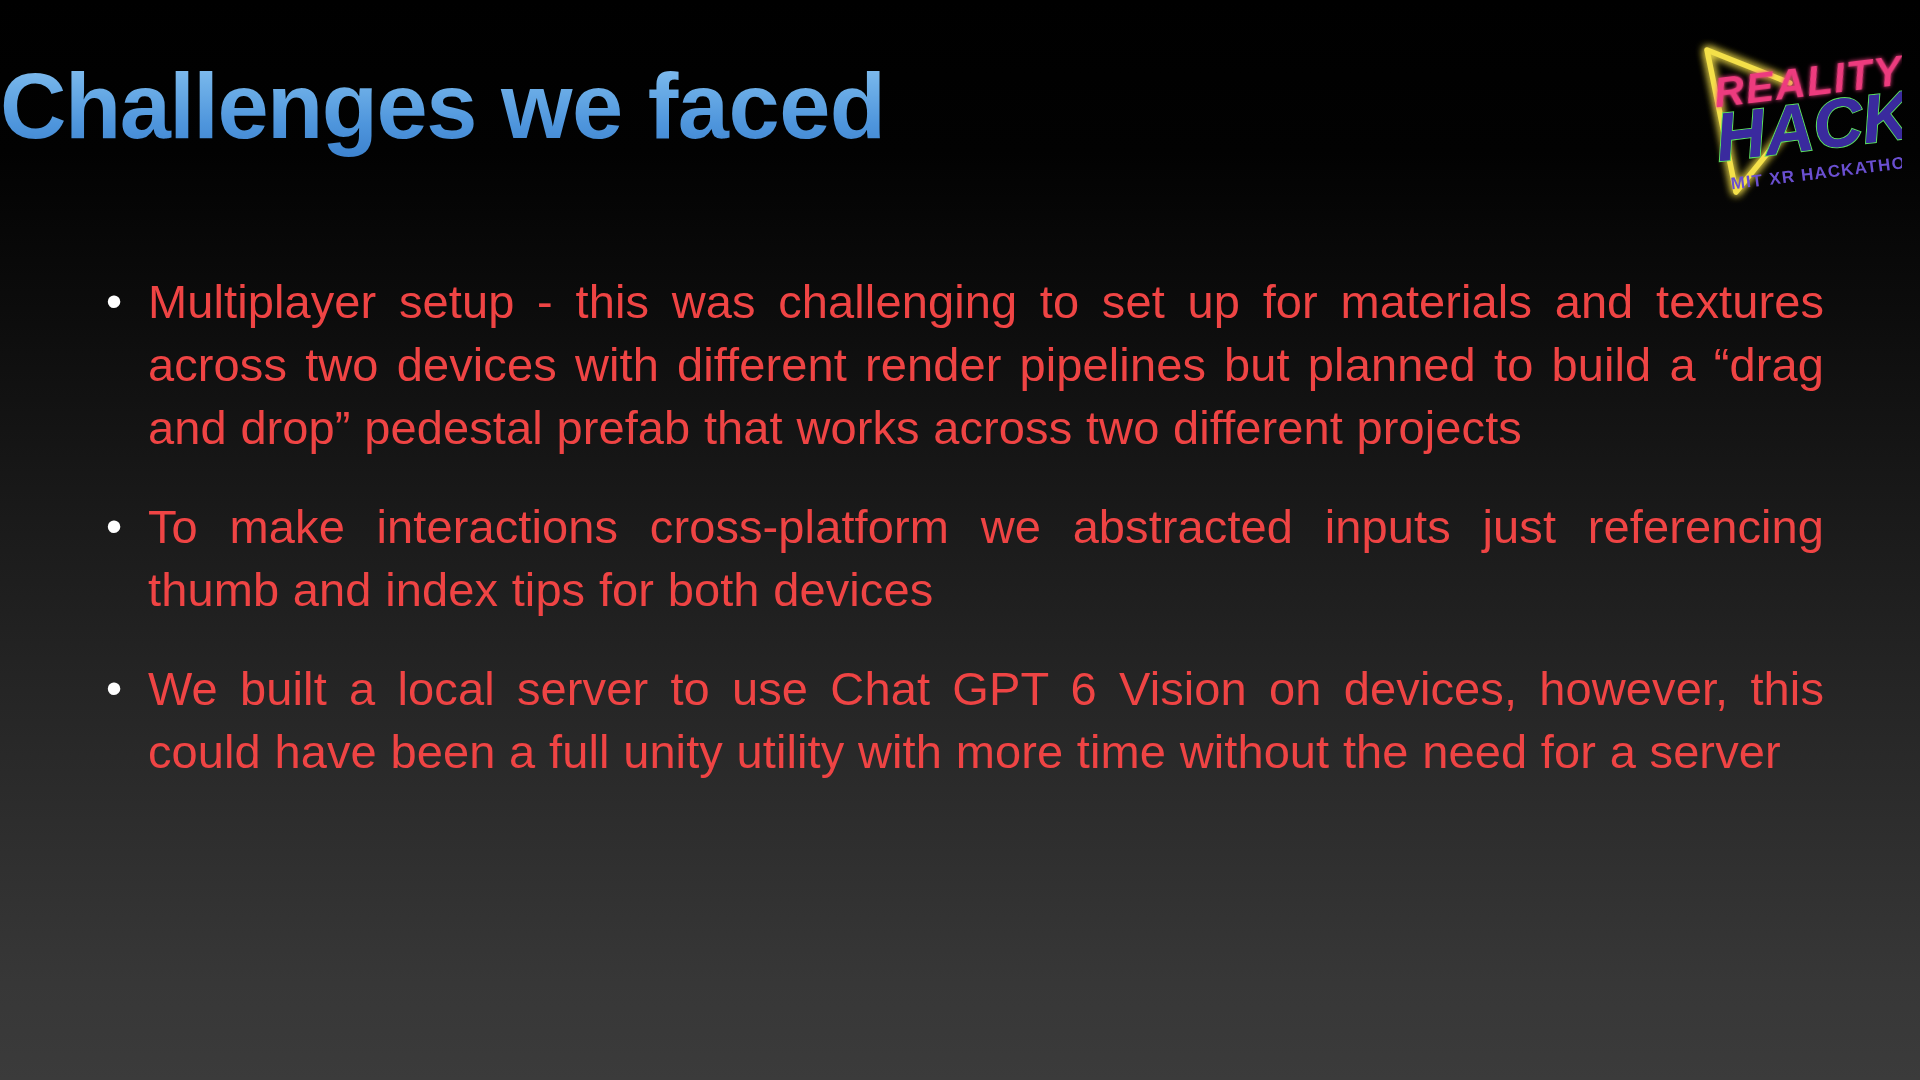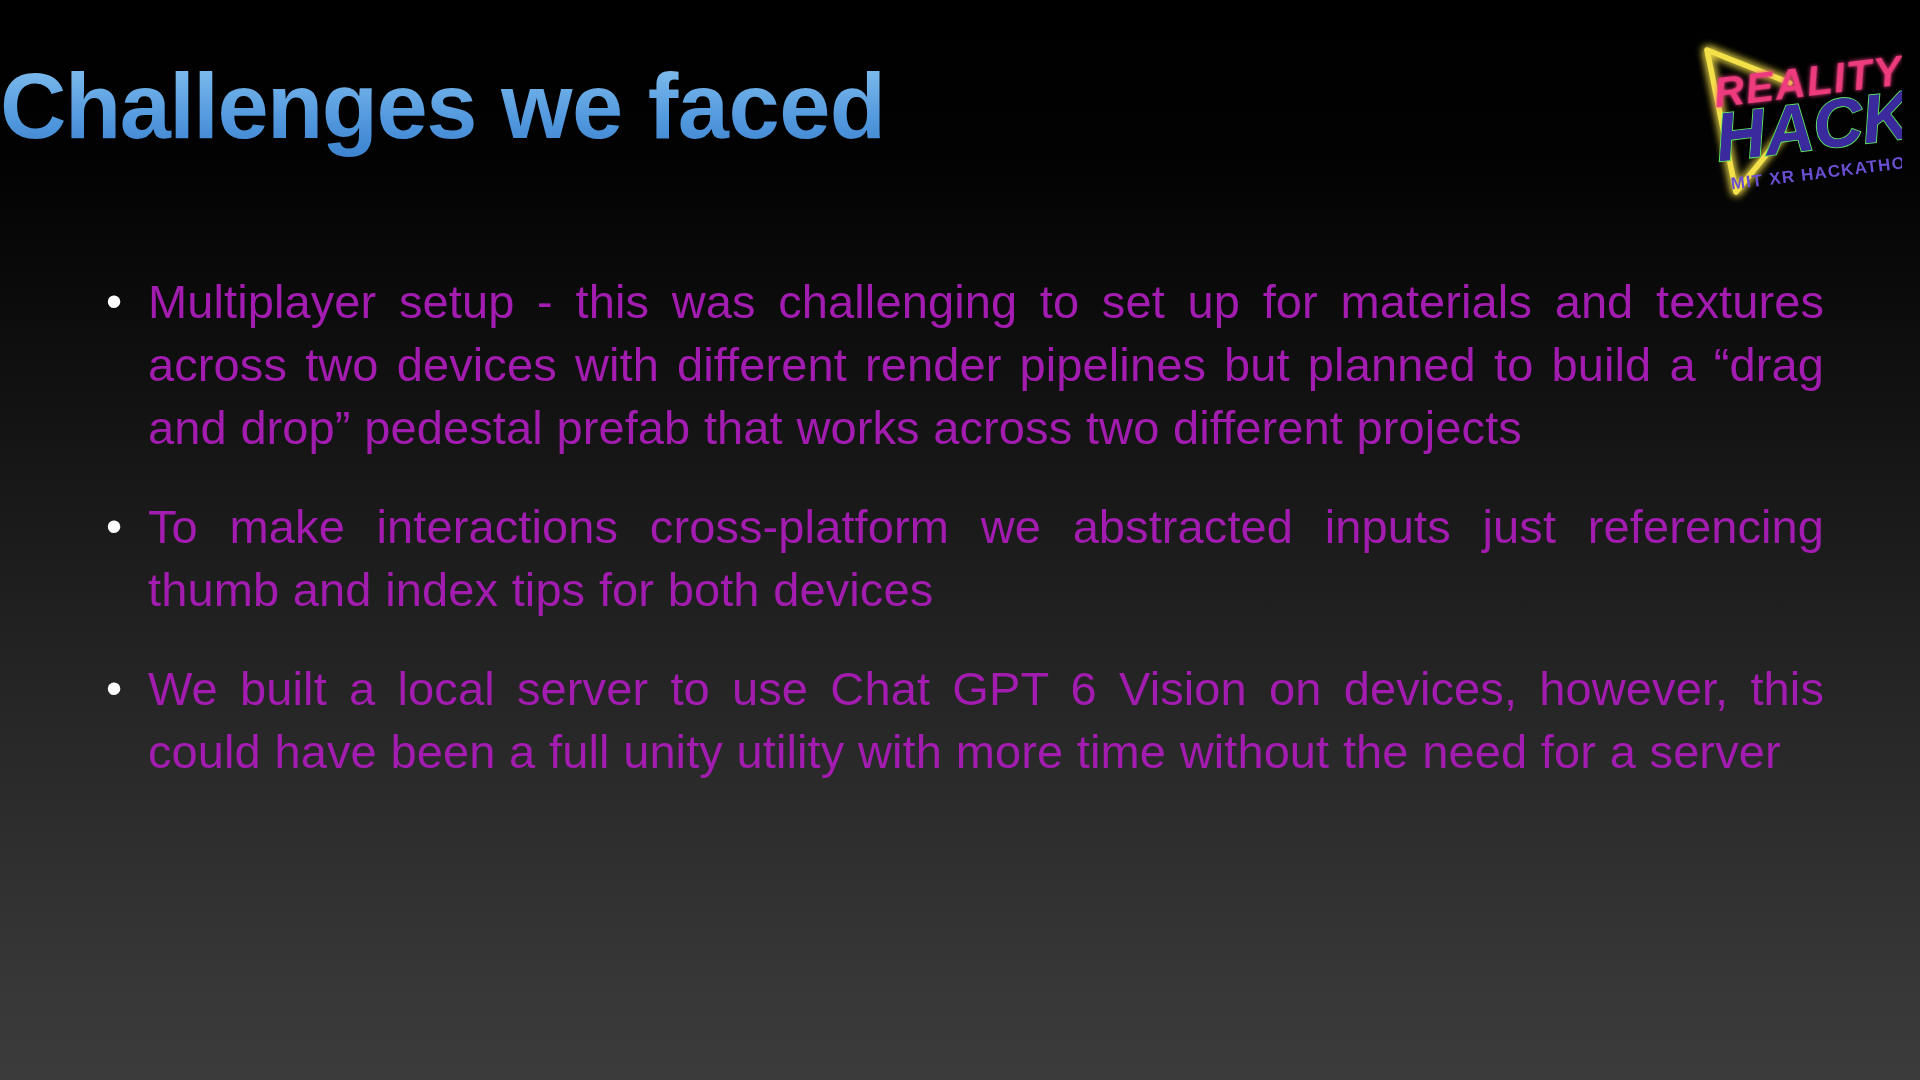--- a/index.html
+++ b/index.html
@@ -72,21 +72,21 @@
     font-size:46px;
     line-height:63px;
     color:#ffffff;
     text-align:left;
     padding-left:10px;
   }
   .bullet-text {
     flex:1 1 auto;
     font-size:47px;
     line-height:63px;
-    color:#a21caf;
+    color:#ef4444;
     text-align:justify;
     text-justify:inter-word;
     font-weight:400;
     letter-spacing:0.1px;
     word-spacing:0.5px;
   }
 </style>
 </head>
 <body>
 

